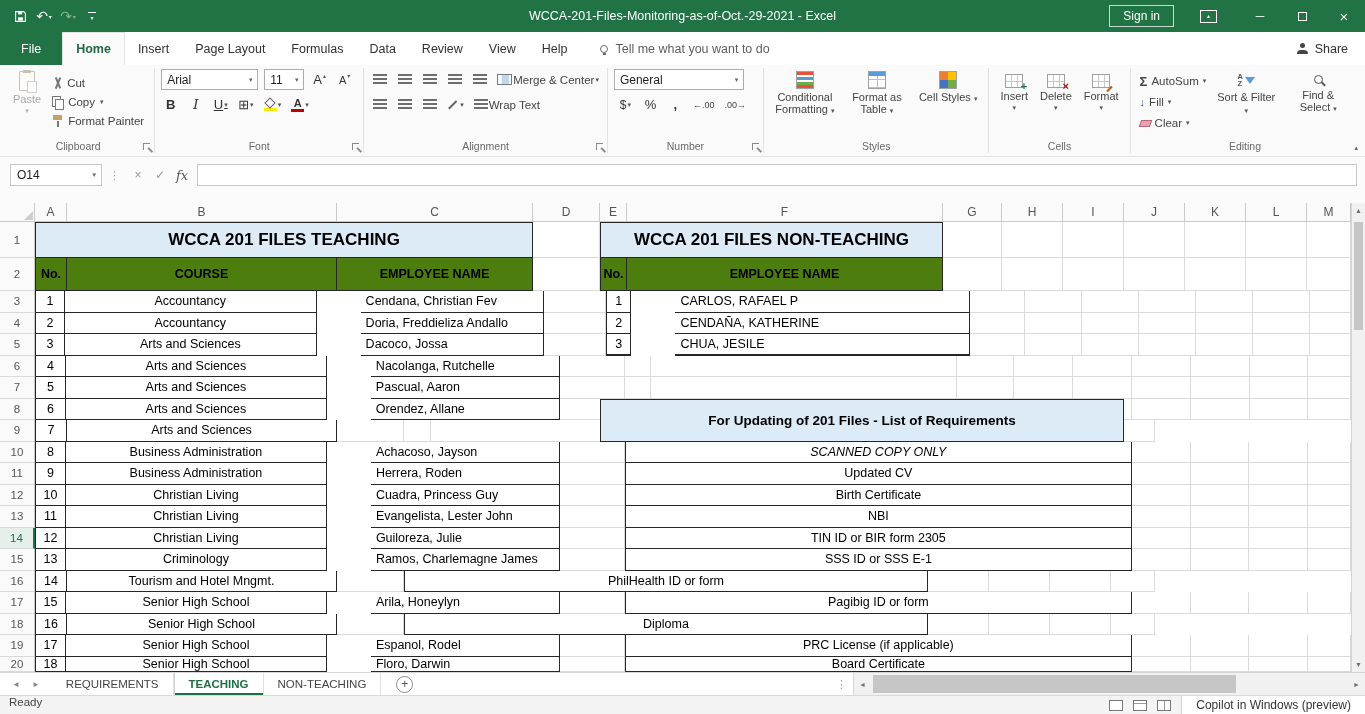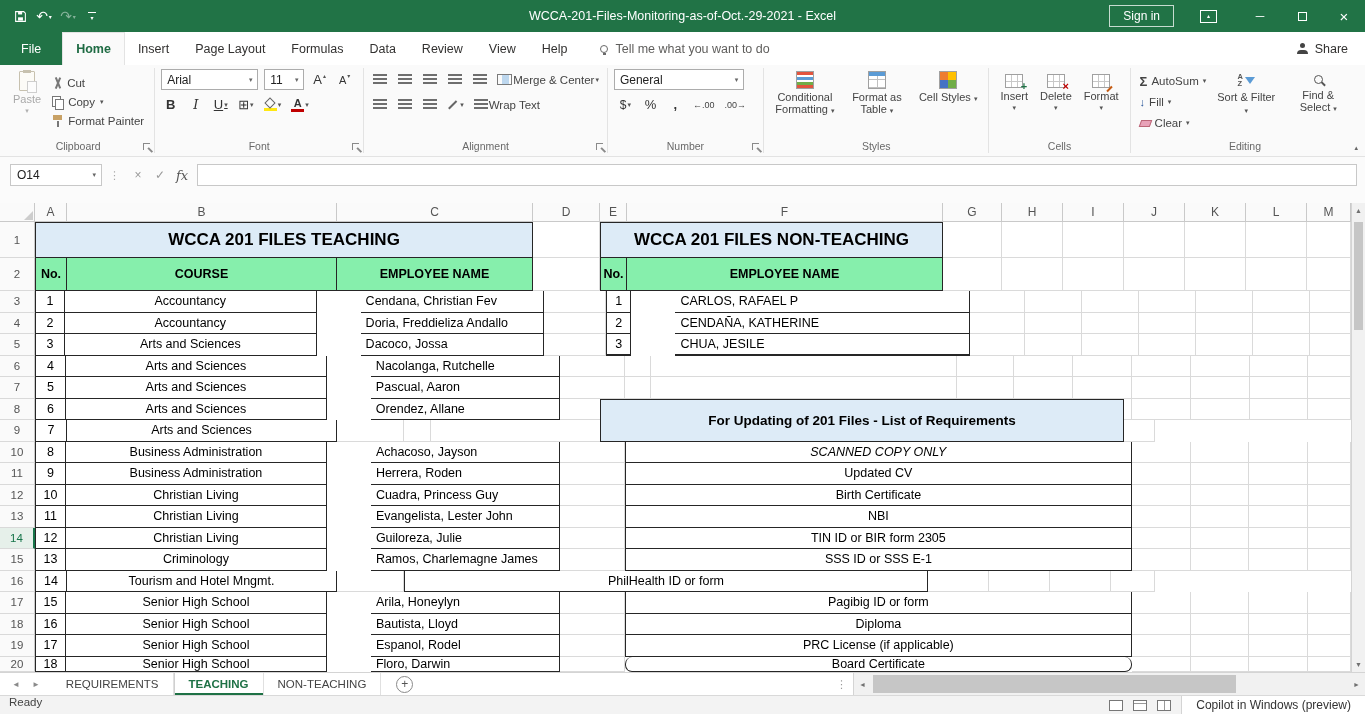--- a/index.html
+++ b/index.html
@@ -121,21 +121,21 @@
   .colh{border-right:1px solid #C9C9C9;border-bottom:1px solid #C9C9C9;background:#FAFAFA;color:#555;font-size:12px;display:flex;align-items:center;justify-content:center;height:19px;}
   .srow{display:flex;}
   .rowh{width:35px;min-width:35px;background:#FAFAFA;border-right:1px solid #C9C9C9;border-bottom:1px solid #D9D9D9;color:#555;font-size:11.5px;display:flex;align-items:center;justify-content:center;}
   .rowh.sel{background:#E6F0EA;color:#17754A;border-right:2px solid #17754A;}
   .cell{border-right:1px solid #DADADA;border-bottom:1px solid #DADADA;font-size:12.5px;color:#000;display:flex;align-items:center;justify-content:center;white-space:nowrap;overflow:hidden;}
   .cell.txl{justify-content:flex-start;padding-left:5px;margin-left:44px;}
   .tb{border-right:1px solid #262626;border-bottom:1px solid #262626;}
   .bl{border-left:1px solid #262626;}
   .bt{border-top:1px solid #262626;}
   .title-cell{background:#DDEBF7;font-weight:700;font-size:17px;}
-  .hdr-cell{background:#86efac;font-weight:700;}
+  .hdr-cell{background:#4d7c0f;font-weight:700;}
   .thickb{border-bottom-width:2px;}
   .itl{font-style:italic;}
   .req-overlay{position:absolute;left:600px;top:195.5px;width:524px;height:43px;background:#DDEBF7;border:1px solid #262626;display:flex;align-items:center;justify-content:center;font-weight:700;font-size:13.5px;z-index:3;}
   .vscroll{flex:0 0 14px;background:#F1F1F1;border-left:1px solid #D4D4D4;display:flex;flex-direction:column;align-items:center;position:relative;}
   .vs-arrow{height:15px;width:100%;display:flex;align-items:center;justify-content:center;font-size:7px;color:#707070;}
   .vs-arrow.bottom{margin-top:auto;}
   .vs-thumb{position:absolute;top:19px;left:2px;right:2px;height:108px;background:#C6C6C6;}
 
   
   .tabbar{flex:0 0 23px;background:#FFF;border-top:1px solid #D4D4D4;display:flex;align-items:stretch;font-size:11.5px;color:#444;}
@@ -738,21 +738,20 @@
           <div class="cell tb bl" style="width: 524px;">Pagibig ID or form</div>
           <div class="cell" style="width: 61px;"></div>
           <div class="cell" style="width: 61px;"></div>
           <div class="cell" style="width: 61px;"></div>
           <div class="cell" style="width: 44px;"></div>
         </div>
         <div class="srow" style="height: 21.5px;">
           <div class="rowh">18</div>
           <div class="cell tb bl" style="width: 32px;">16</div>
           <div class="cell tb" style="width: 270px;">Senior High School</div>
-          <div class="cell tb txl" style="width: 196px;">Bautista, Lloyd</div>
           <div class="cell" style="width: 67px;"></div>
           <div class="cell tb bl" style="width: 524px;">Diploma</div>
           <div class="cell" style="width: 61px;"></div>
           <div class="cell" style="width: 61px;"></div>
           <div class="cell" style="width: 61px;"></div>
           <div class="cell" style="width: 44px;"></div>
         </div>
         <div class="srow" style="height: 21.5px;">
           <div class="rowh">19</div>
           <div class="cell tb bl" style="width: 32px;">17</div>
@@ -764,21 +763,21 @@
           <div class="cell" style="width: 61px;"></div>
           <div class="cell" style="width: 61px;"></div>
           <div class="cell" style="width: 44px;"></div>
         </div>
         <div class="srow" style="height: 15.5px;">
           <div class="rowh">20</div>
           <div class="cell tb bl" style="width: 32px;">18</div>
           <div class="cell tb" style="width: 270px;">Senior High School</div>
           <div class="cell tb txl" style="width: 196px;">Floro, Darwin</div>
           <div class="cell" style="width: 67px;"></div>
-          <div class="cell tb bl" style="width: 524px; border-radius: 7px;">Board Certificate</div>
+          <div class="cell tb bl" style="width: 524px;">Board Certificate</div>
           <div class="cell" style="width: 61px;"></div>
           <div class="cell" style="width: 61px;"></div>
           <div class="cell" style="width: 61px;"></div>
           <div class="cell" style="width: 44px;"></div>
         </div>
       </div>
     <div class="vscroll">
       <div class="vs-arrow">▲</div>
       <div class="vs-thumb"></div>
       <div class="vs-arrow bottom">▼</div>

